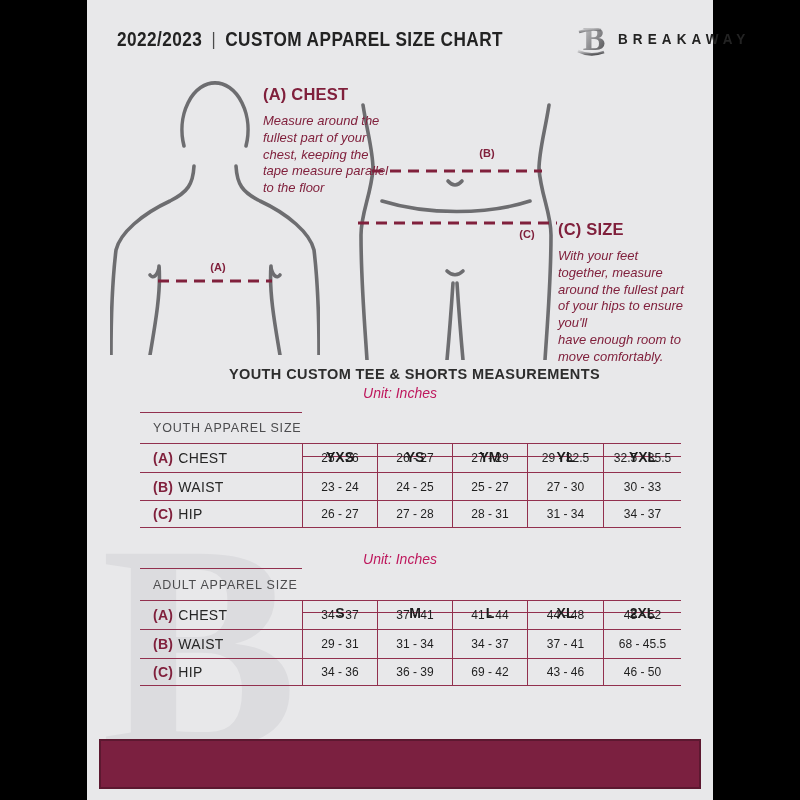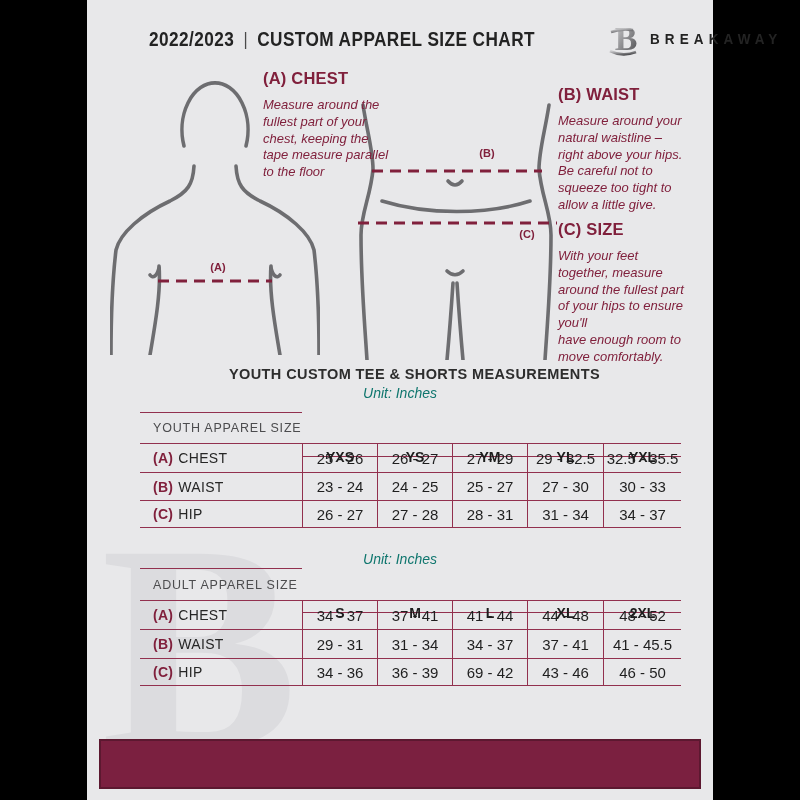--- a/index.html
+++ b/index.html
@@ -12,21 +12,21 @@
        font-family:"Liberation Sans", sans-serif; overflow:hidden;}
   .page{position:absolute;left:87px;top:0;width:626px;height:800px;background:var(--page-bg);}
 
   
   .watermark{position:absolute;left:14px;top:500px;font-family:"Liberation Serif",serif;
     font-weight:bold;font-size:295px;line-height:1;color:var(--watermark);z-index:1;
     letter-spacing:-6px;}
 
   
   .header{position:absolute;left:30px;right:48px;top:22px;height:34px;display:flex;
-    justify-content:space-between;align-items:center;z-index:2;margin-left:32px;}
+    justify-content:space-between;align-items:center;z-index:2;}
   .hdr-left{display:flex;align-items:center;gap:11px;font-weight:bold;font-size:20.5px;
     color:#232323;letter-spacing:0.5px;white-space:nowrap;transform:scaleX(0.84);
     transform-origin:left center;}
   .pipe{font-weight:normal;color:#4a4a4a;font-size:19px;}
   .brand{display:flex;align-items:center;gap:9px;}
   .brand-name{font-weight:bold;font-size:14.5px;letter-spacing:5.5px;color:#232323;
     transform:scaleX(0.93);transform-origin:left center;white-space:nowrap;}
 
   
   .sect{position:absolute;z-index:2;}
@@ -35,29 +35,29 @@
   .marker{position:absolute;z-index:3;width:46px;text-align:center;color:var(--accent);
     font-size:11px;font-weight:bold;}
 
   .fig{position:absolute;z-index:2;}
   .fig path, .fig ellipse{fill:none;stroke:var(--figure);stroke-width:3.6px;stroke-linecap:round;}
   .fig .dash{stroke:var(--accent);stroke-width:3.2px;stroke-dasharray:11 7;stroke-linecap:butt;}
 
   
   .tblock{position:absolute;left:0;right:0;text-align:center;z-index:2;}
   .tblock .t{font-size:14.5px;font-weight:bold;color:#2d2d2d;letter-spacing:0.4px;padding-left:29px;}
-  .tblock .u{font-size:14px;font-style:italic;color:#0f766e;margin-top:3px;}
+  .tblock .u{font-size:14px;font-style:italic;color:#be185d;margin-top:3px;}
 
   
   .tbl{position:absolute;left:53px;width:541px;display:grid;z-index:2;
     grid-template-columns:162px 75px 75px 75px 76px 78px;}
   .youth-tbl{top:412px;grid-template-rows:31px 29px 28px 28px;}
   .adult-tbl{top:568px;grid-template-rows:32px 29px 29px 28px;}
   .cell{display:flex;align-items:center;justify-content:center;
-    border-top:1.5px solid var(--line);font-size:15px;color:#1f1f1f;}
+    border-top:1.5px solid var(--line);font-size:12px;color:#1f1f1f;}
   .cell.bb{border-bottom:1.5px solid var(--line);}
   .cell.vl{border-left:1.5px solid var(--line);}
   .cell.lbl{justify-content:flex-start;padding-left:13px;font-size:14px;color:var(--dark);letter-spacing:0.3px;}
   .cell.hdrlbl{font-size:12.5px;color:var(--gray-label);letter-spacing:0.8px;font-weight:normal;}
   .cell.colhead{font-weight:bold;font-size:14px;color:#1c1c1c;margin-top:44px;}
   .pfx{color:var(--accent);font-weight:bold;margin-right:5px;}
 
   
   .footer{position:absolute;left:12px;top:739px;width:602px;height:50px;z-index:4;
     background:var(--footer);border:2px solid var(--footer-border);}
@@ -111,36 +111,27 @@
     <path d="M96,78 Q103,86 110,78"></path>
     <path d="M95,168 C100,173 106,173 111,168"></path>
     <path d="M101,180 C99,210 97,235 95,257"></path>
     <path d="M105,180 C107,210 109,235 111,257"></path>
     <path class="dash" d="M20,68 L190,68"></path>
     <path class="dash" d="M6,120 L205,120"></path>
   </svg>
   <span class="marker" style="left:377px;top:147px">(B)</span>
   <span class="marker" style="left:417px;top:228px">(C)</span>
 
-  <div class="sect" style="left:176px;top:69px;width:180px">
+  <div class="sect" style="left:176px;top:85px;width:180px">
     <h3>(A) CHEST</h3>
     <p>Measure around the
 fullest part of your
 chest, keeping the
 tape measure parallel
 to the floor</p>
-  </div>
-  <div class="sect" style="left:471px;top:85px;width:155px">
-    <h3>(B) WAIST</h3>
-    <p>Measure around your
-natural waistline –
-right above your hips.
-Be careful not to
-squeeze too tight to
-allow a little give.</p>
   </div>
   <div class="sect" style="left:471px;top:220px;width:160px">
     <h3>(C) SIZE</h3>
     <p>With your feet
 together, measure
 around the fullest part
 of your hips to ensure
 you'll
 have enough room to
 move comfortably.</p>
@@ -213,21 +204,21 @@
     <div class="cell vl">48 - 52</div>
 
     <div class="cell lbl">
       <span class="pfx">(B)</span>
       <span>WAIST</span>
     </div>
     <div class="cell vl">29 - 31</div>
     <div class="cell vl">31 - 34</div>
     <div class="cell vl">34 - 37</div>
     <div class="cell vl">37 - 41</div>
-    <div class="cell vl">41 - 45.5</div>
+    <div class="cell vl">68 - 45.5</div>
 
     <div class="cell lbl bb">
       <span class="pfx">(C)</span>
       <span>HIP</span>
     </div>
     <div class="cell vl bb">34 - 36</div>
     <div class="cell vl bb">36 - 39</div>
     <div class="cell vl bb">69 - 42</div>
     <div class="cell vl bb">43 - 46</div>
     <div class="cell vl bb">46 - 50</div>

